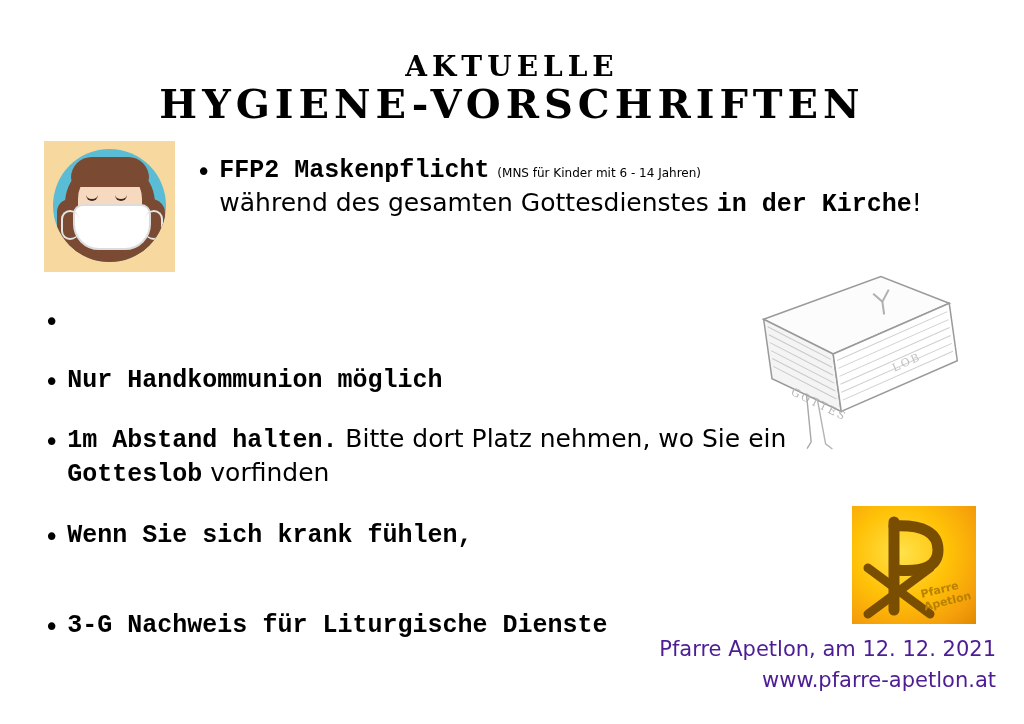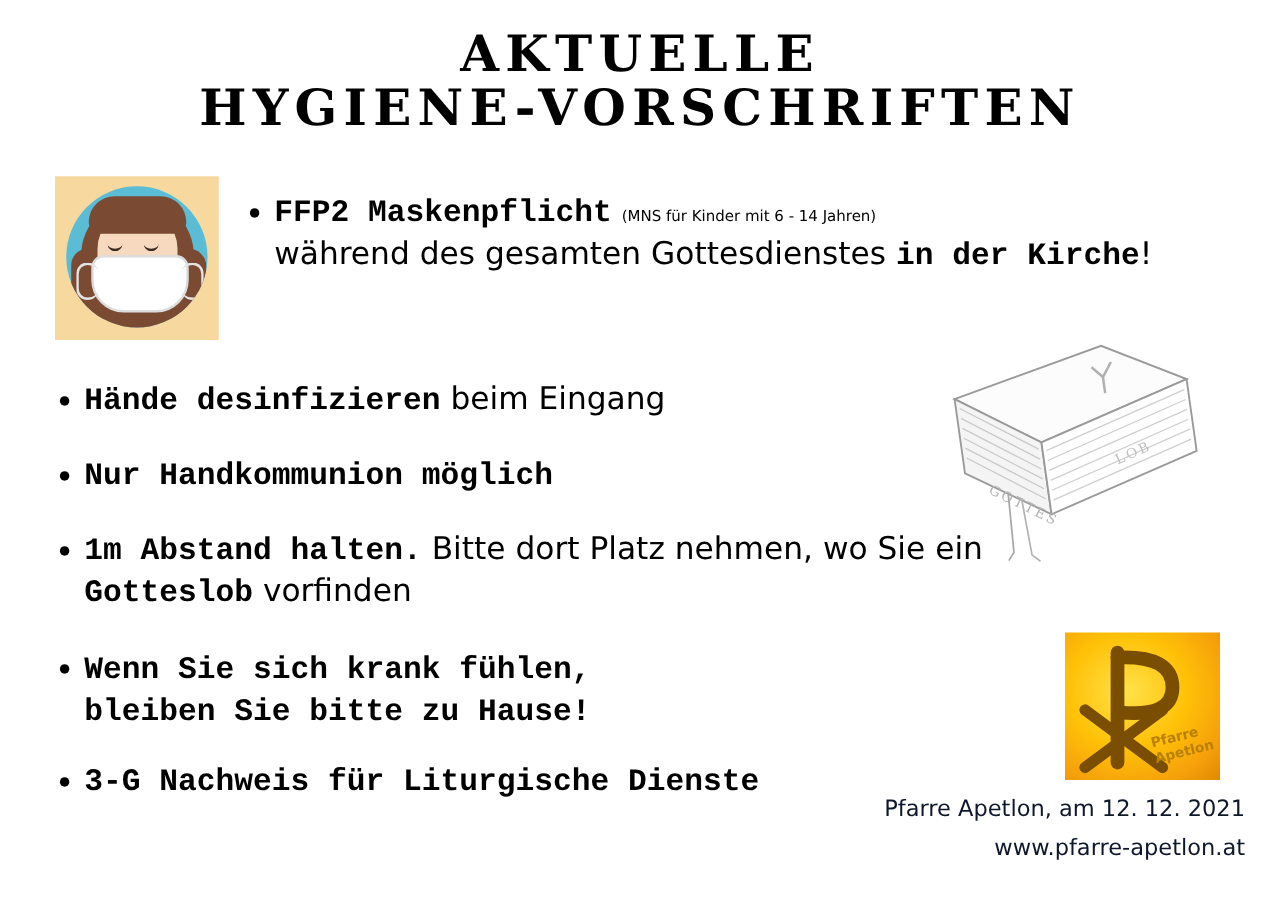--- a/index.html
+++ b/index.html
@@ -24,21 +24,21 @@
     width: 1024px;
     text-align: center;
   }
   .title-line {
     font-family: "DejaVu Serif", serif;
     font-weight: bold;
     letter-spacing: 5px;
     line-height: 1.08;
     color: #000;
   }
-  .title-line.l1 { font-size: 40px; }
+  .title-line.l1 { font-size: 28px; margin-top: 30px; }
   .title-line.l2 { font-size: 40px; }
 
   
   .avatar {
     position: absolute;
     left: 44px;
     top: 141px;
     width: 131px;
     height: 131px;
     background: #f7d9a0;
@@ -176,22 +176,22 @@
     transform: rotate(-14deg);
     line-height: 1.15;
     text-align: left;
   }
 
   
   .footer {
     position: absolute;
     right: 28px;
     text-align: right;
-    font-size: 18px;
-    color: #0f172a;
+    font-size: 21px;
+    color: #4c1d95;
   }
   #footer-line1 { top: 637px; }
   #footer-line2 { top: 668px; }
 </style>
 </head>
 <body>
 
 <div class="title-block">
   <div class="title-line l1">AKTUELLE</div>
   <div class="title-line l2">HYGIENE-VORSCHRIFTEN</div>
@@ -214,44 +214,40 @@
   <span class="bullet-dot">•</span>
   <span class="bullet-text">
     <span class="b">FFP2 Maskenpflicht</span>
     <span class="small-note">(MNS für Kinder mit 6 - 14 Jahren)</span><br>
     <span>während des gesamten Gottesdienstes </span><span class="b">in der Kirche</span><span>!</span>
   </span>
 </div>
 
 <div class="bullet-row" id="item-haende">
   <span class="bullet-dot">•</span>
-  <span class="bullet-text">
-    <span class="b">Hände desinfizieren</span><span> beim Eingang</span>
-  </span>
 </div>
 
 <div class="bullet-row" id="item-handkomm">
   <span class="bullet-dot">•</span>
   <span class="bullet-text">
     <span class="b">Nur Handkommunion möglich</span>
   </span>
 </div>
 
 <div class="bullet-row" id="item-abstand">
   <span class="bullet-dot">•</span>
   <span class="bullet-text">
     <span class="b">1m Abstand halten.</span><span> Bitte dort Platz nehmen, wo Sie ein </span><span class="b">Gotteslob</span><span> vorfinden</span>
   </span>
 </div>
 
 <div class="bullet-row" id="item-krank">
   <span class="bullet-dot">•</span>
   <span class="bullet-text">
     <span class="b">Wenn Sie sich krank fühlen,</span><br>
-    <span class="b">bleiben Sie bitte zu Hause!</span>
   </span>
 </div>
 
 <div class="bullet-row" id="item-3g">
   <span class="bullet-dot">•</span>
   <span class="bullet-text">
     <span class="b">3-G Nachweis für Liturgische Dienste</span>
   </span>
 </div>
 

